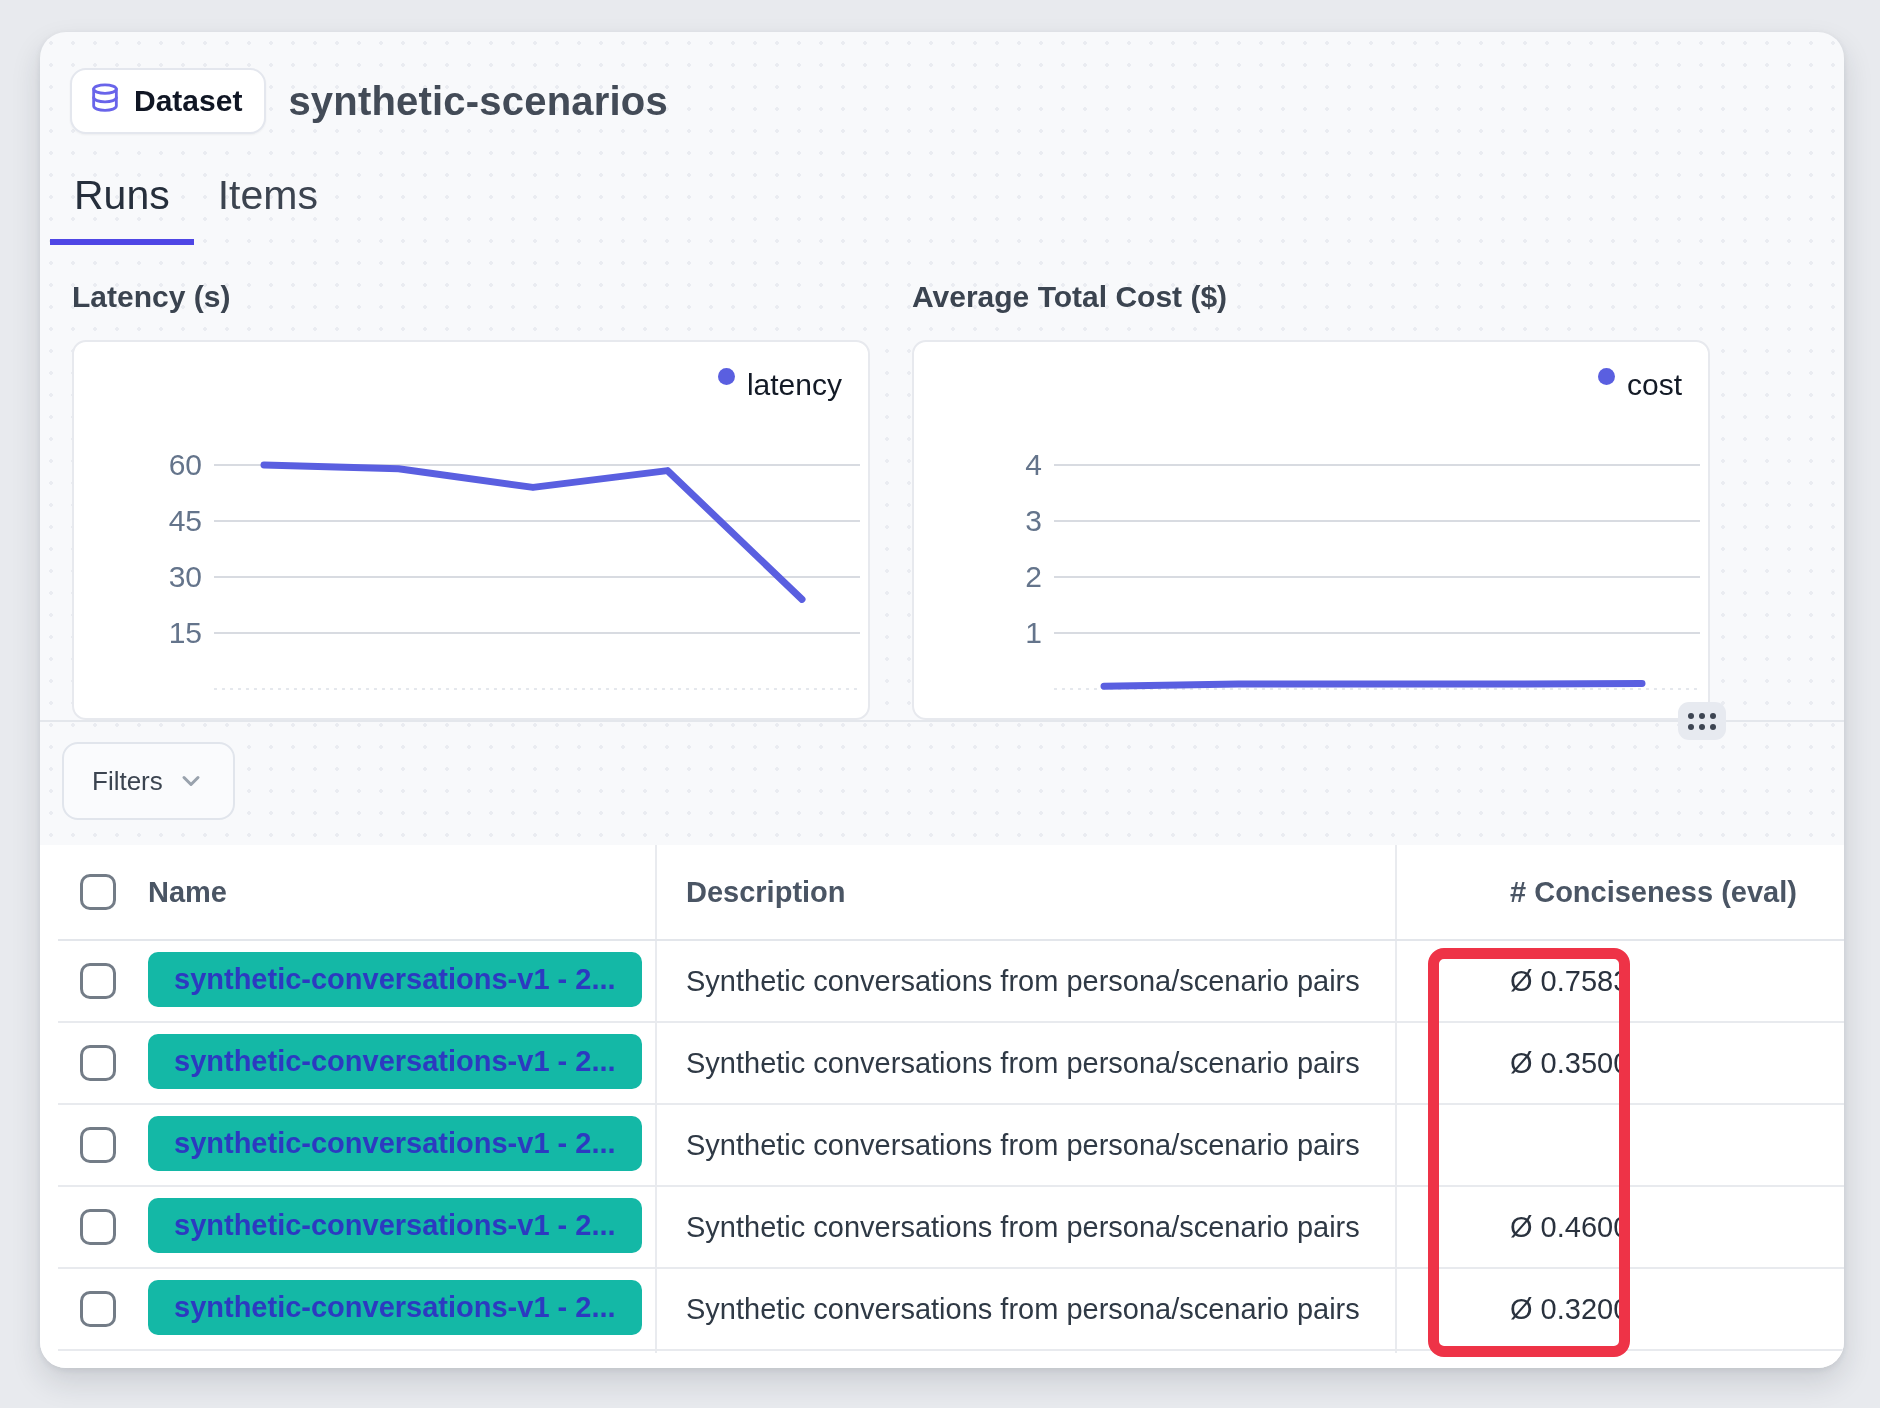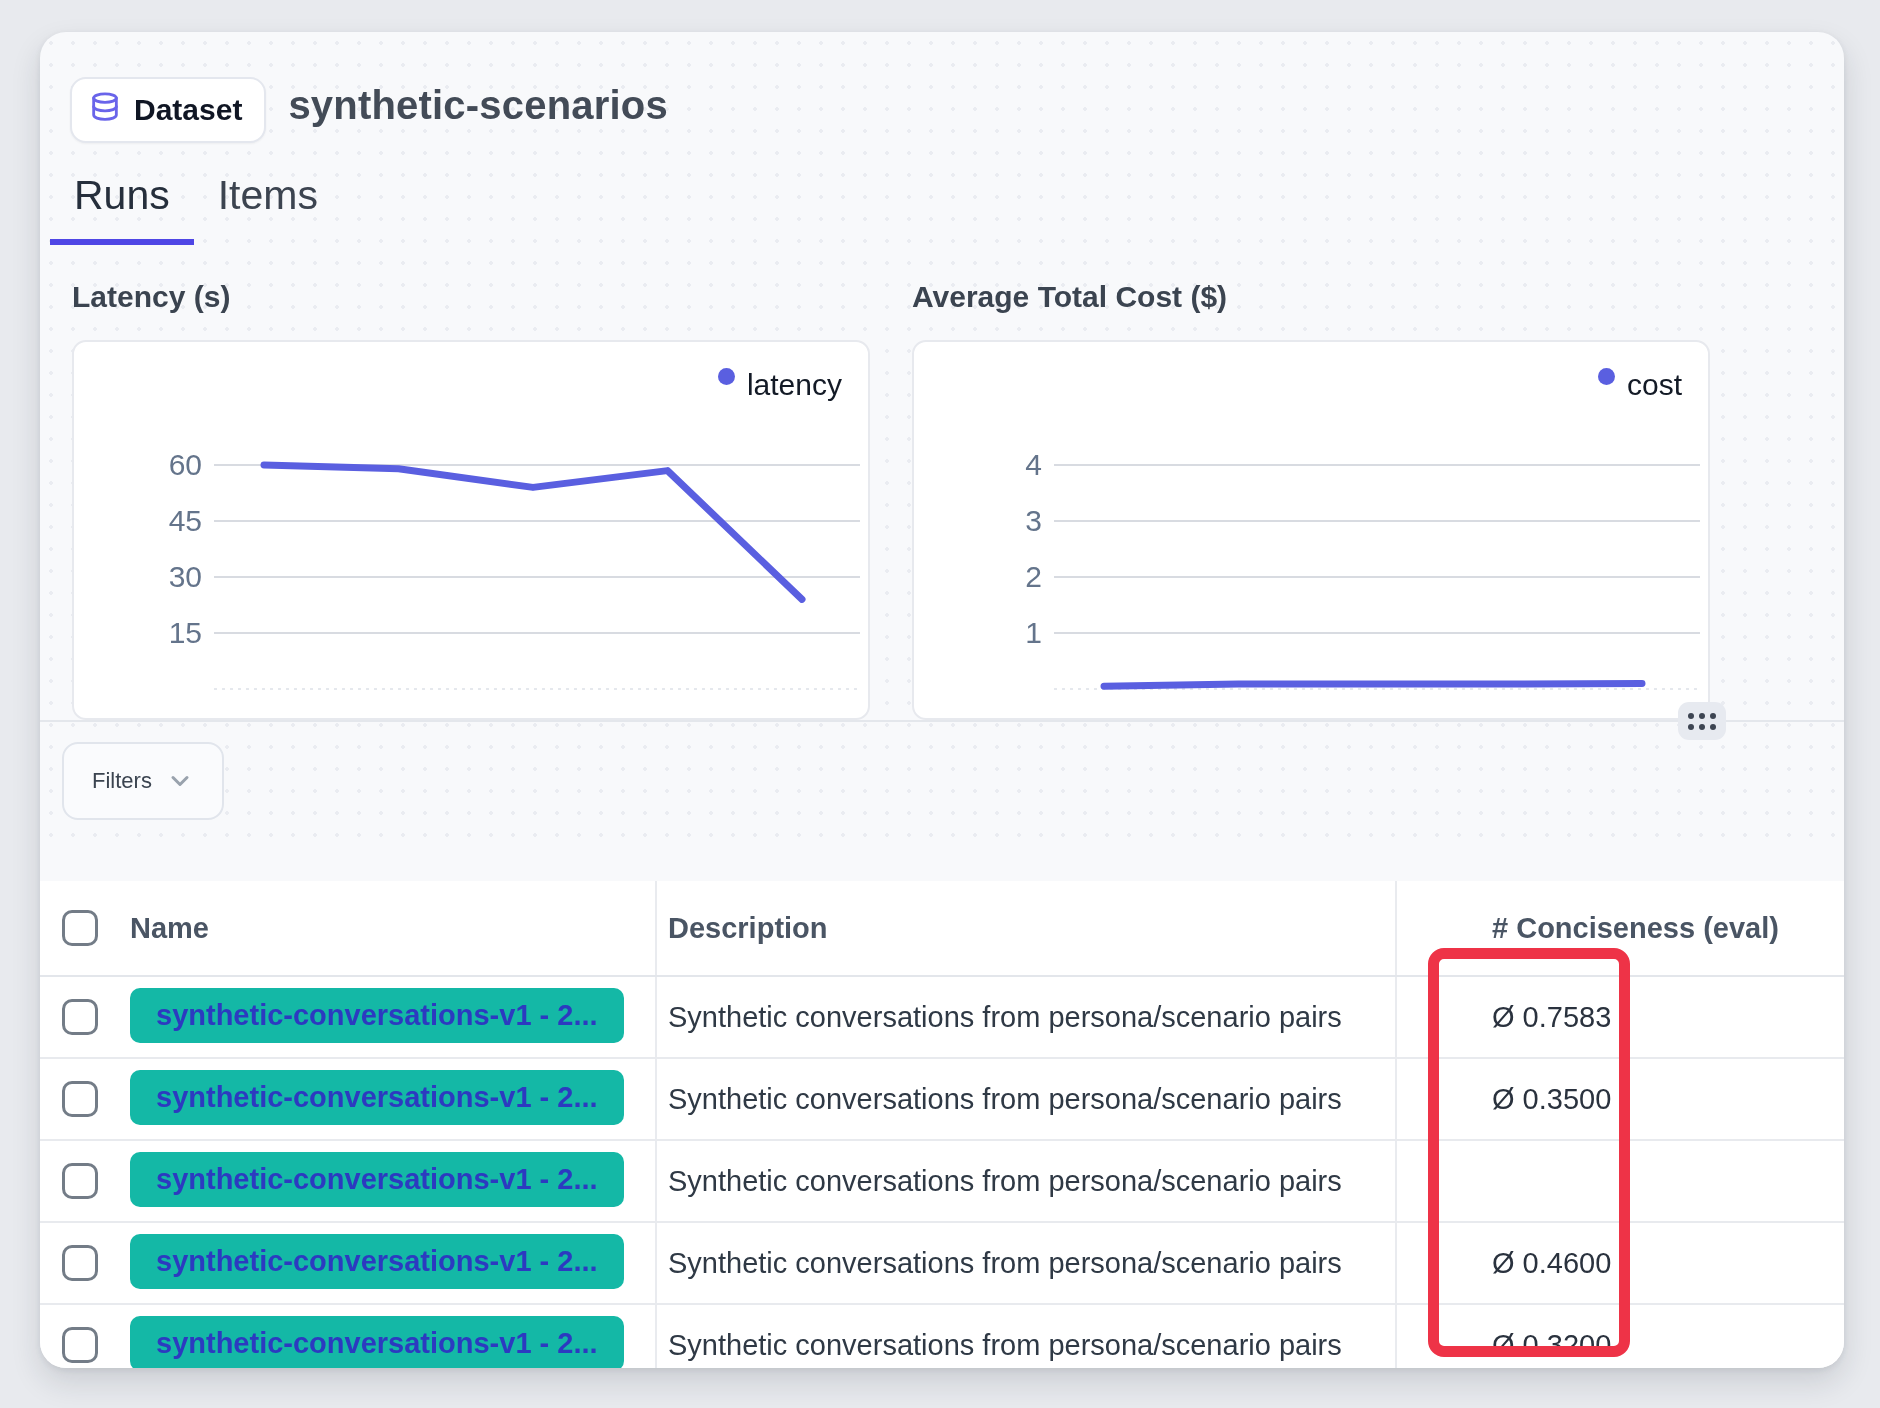--- a/index.html
+++ b/index.html
@@ -20,21 +20,20 @@
     background-image:radial-gradient(#eaecf1 1.6px, transparent 1.6px);
     background-size:22px 22px; pointer-events:none;
   }
   
   .card-head { position:absolute; left:30px; top:36px; display:flex; align-items:center; gap:22px; }
   .badge {
     display:inline-flex; align-items:center; gap:12px;
     background:#ffffff; border:2px solid #e4e7ee; border-radius:16px;
     padding:12px 22px 12px 16px;
     box-shadow:0 1px 2px rgba(30,35,48,.05);
-    margin-top:9px;
   }
   .badge .badge-label { font-size:30px; font-weight:700; color:#101624; }
   .page-title { font-size:40px; font-weight:700; color:#434b57; letter-spacing:.2px; }
   
   .tabs { position:absolute; left:10px; top:140px; display:flex; }
   .tab { padding:0 24px 20px 24px; font-size:41px; color:#3c4450; cursor:pointer; border-bottom:6px solid transparent; }
   .tab.active { color:#262f3c; font-weight:500; border-bottom-color:#4f46e5; }
   
   .chart-title { position:absolute; font-size:30px; font-weight:600; color:#3b4450; top:248px; }
   .chart-title.t1 { left:32px; }
@@ -55,26 +54,27 @@
     background:#e7eaf0; border-radius:11px;
     display:grid; grid-template-columns:repeat(3,6px); grid-template-rows:repeat(2,6px);
     gap:5px; place-content:center; cursor:grab;
   }
   .drag-handle span { width:6px; height:6px; border-radius:50%; background:#3d4552; }
   
   .filters-btn {
     position:absolute; left:22px; top:710px; height:78px;
     display:inline-flex; align-items:center; gap:14px; padding:0 28px;
     background:#fafbfd; border:2px solid #e1e5ec; border-radius:16px;
-    font-family:"Liberation Sans",sans-serif; font-size:22px; color:#3b4450; cursor:pointer;
+    font-family:"Liberation Sans",sans-serif; font-size:26px; color:#3b4450; cursor:pointer;
   }
   
   .table-wrap {
-    position:absolute; left:0; top:849px; width:1804px; height:523px;
+    position:absolute; left:0; top:813px; width:1804px; height:523px;
     background:#ffffff;
+    padding-left:18px;
   }
   .col-divider { position:absolute; top:0; width:2px; height:508px; background:#e9ebef; }
   .col-divider.d1 { left:615px; }
   .col-divider.d2 { left:1355px; }
   .thead { display:flex; align-items:center; height:96px; border-bottom:2px solid #e3e6eb; position:relative; }
   .trow  { display:flex; align-items:center; height:82px; border-bottom:2px solid #e8eaee; position:relative; }
   .cell-check { width:90px; padding-left:22px; flex:none; }
   .cell-name  { width:525px; flex:none; }
   .cell-desc  { width:772px; padding-left:13px; flex:none; font-size:29px; color:#2f3945; }
   .cell-val   { flex:1; padding-left:65px; font-size:29px; color:#2a323e; }

